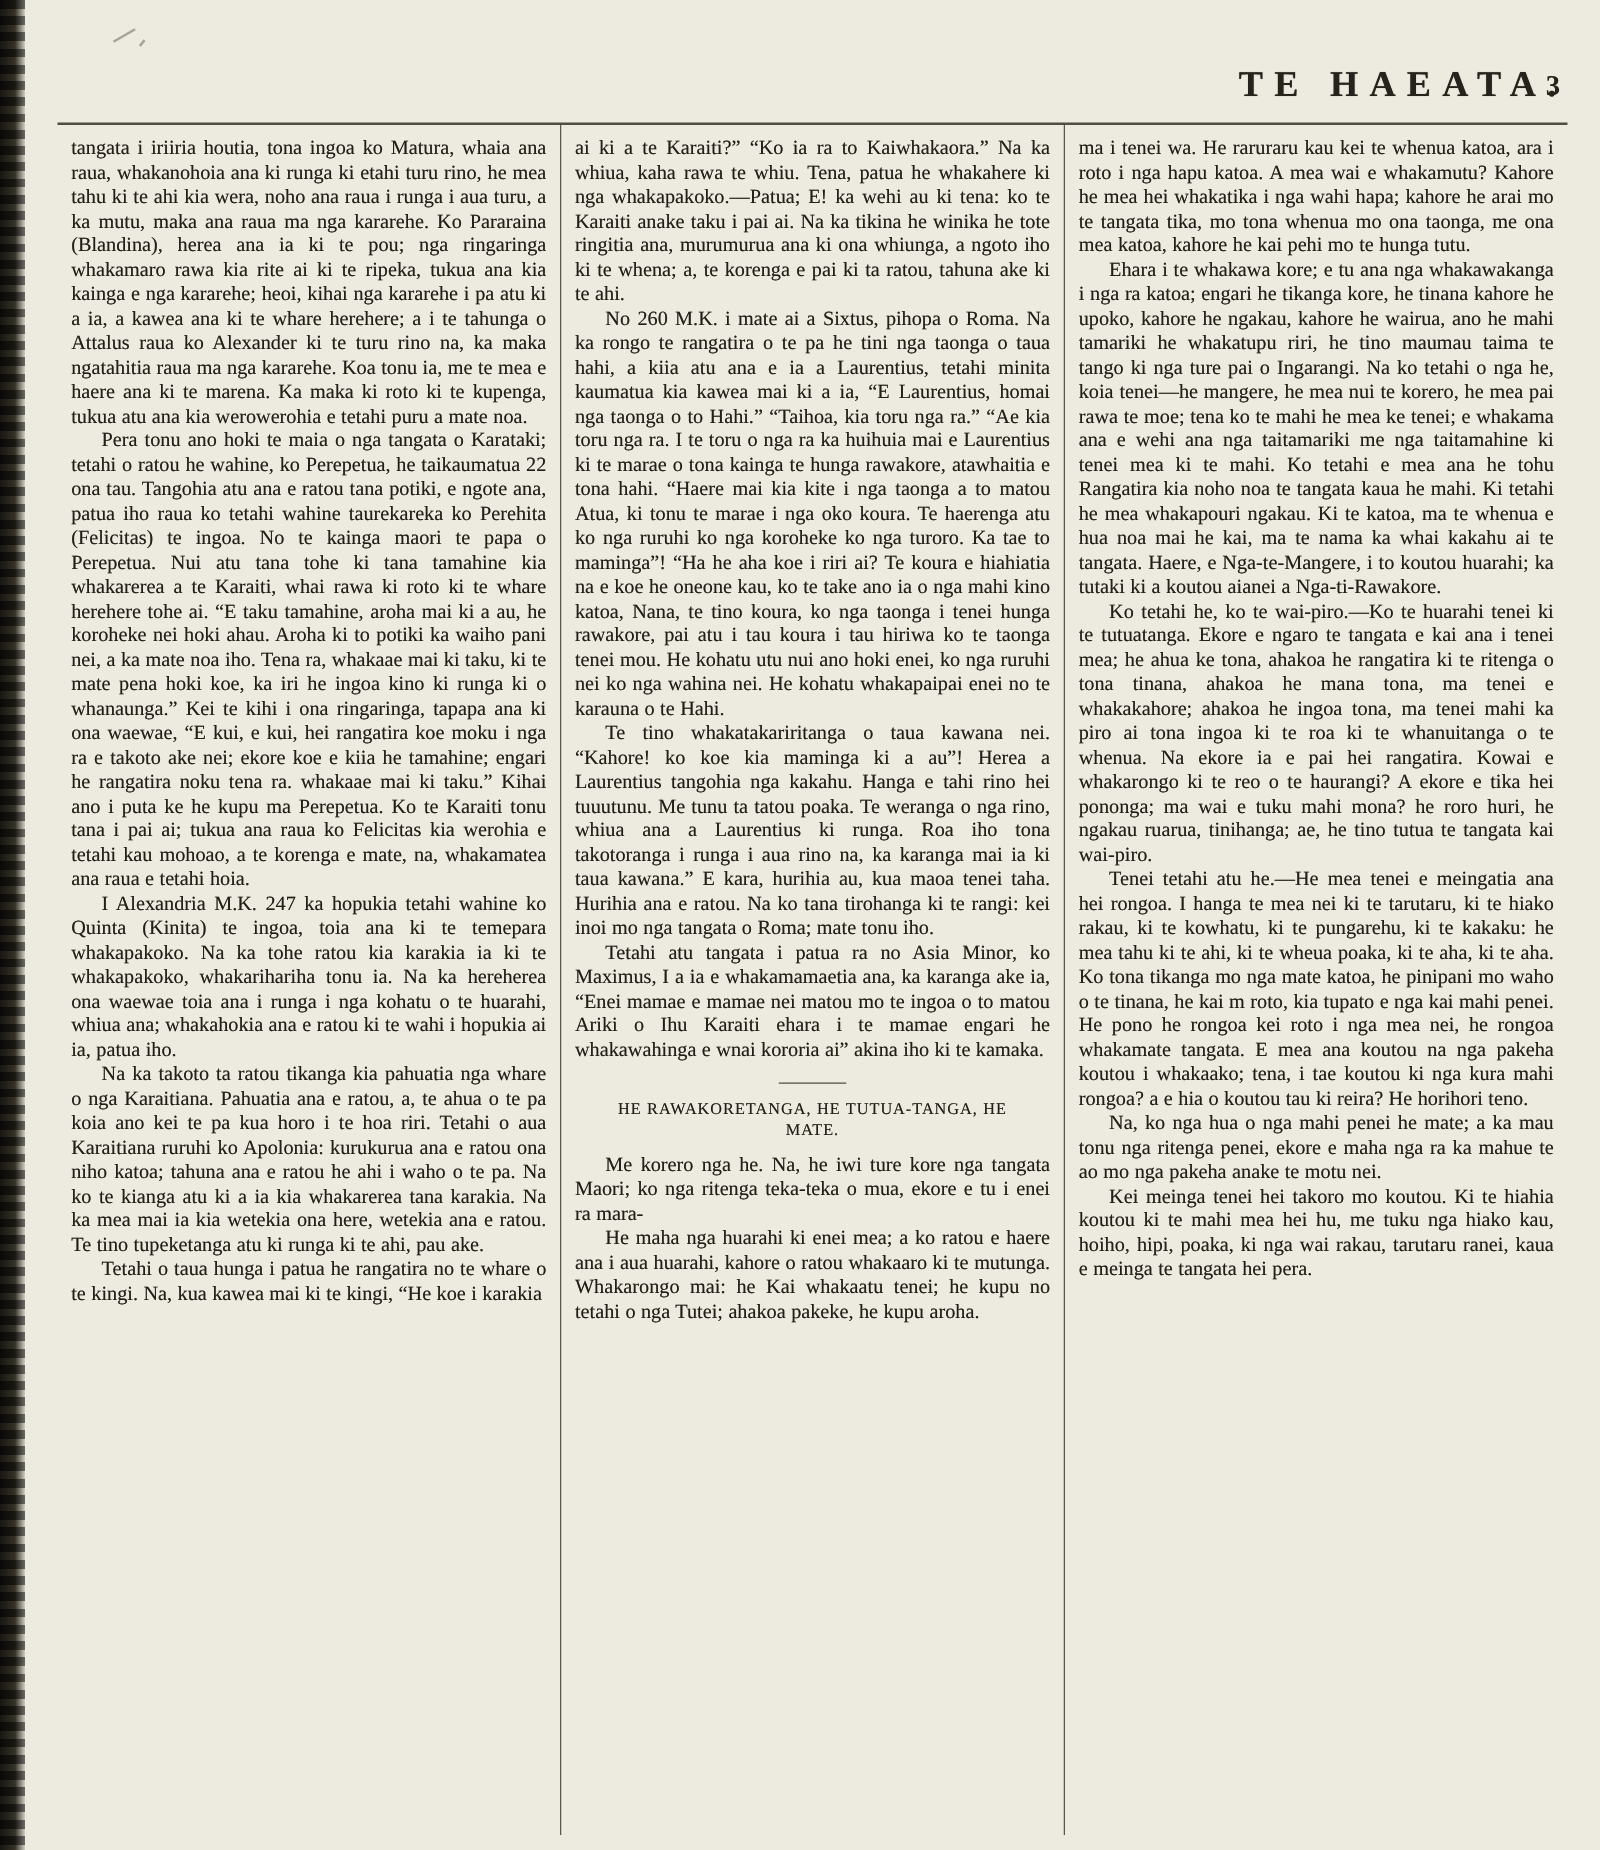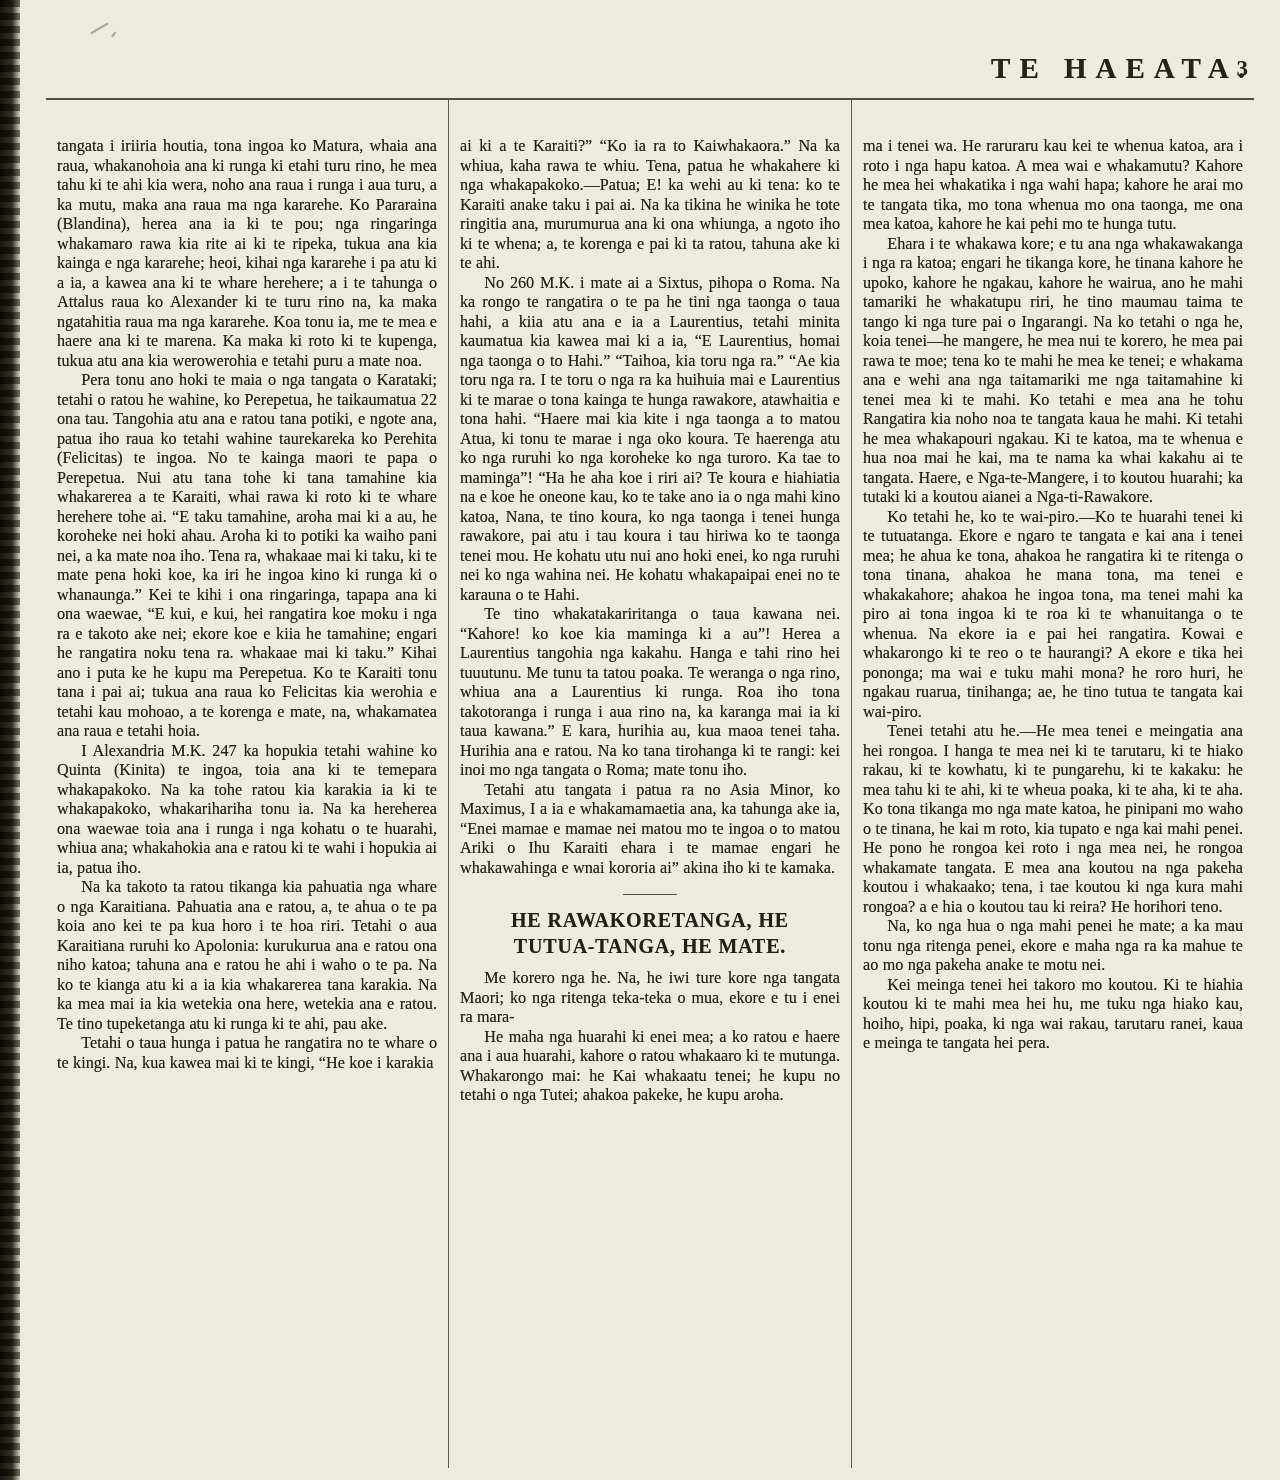--- a/index.html
+++ b/index.html
@@ -45,35 +45,34 @@
     border-top:2px solid #514d43;
     padding-top:7px;
   }
   .col {
     flex:1 1 0; min-width:0;
     padding:2px 11px 0 11px;
     text-align:justify;
     font-size:16.2px; line-height:19.5px;
     word-spacing:.02em;
     text-shadow:0 0 .4px rgba(30,28,22,.55);
-    margin-top:28px;
   }
   .vr { width:1px; background:#5a564c; margin-top:-7px; }
 
   .col p { text-indent:1.5em; margin:0; }
   .col p.noindent { text-indent:0; }
 
   .sec-divider {
     width:54px; height:0;
     border-top:1.5px solid #514d43;
     margin:16px auto 12px auto;
   }
   .sec-heading {
-    text-align:center; font-weight:bold;
-    font-size:20px; line-height:1.3;
+    text-align:center; font-weight:normal;
+    font-size:13px; line-height:1.3;
     letter-spacing:.8px;
     margin:0 26px 10px 26px;
   }
 </style>
 </head>
 <body>
 
 <div class="binding"></div>
 
 <div class="pencil-mark">
@@ -97,21 +96,21 @@
       <p>Na ka takoto ta ratou tikanga kia pahuatia nga whare o nga Karaitiana. Pahuatia ana e ratou, a, te ahua o te pa koia ano kei te pa kua horo i te hoa riri. Tetahi o aua Karaitiana ruruhi ko Apolonia: kurukurua ana e ratou ona niho katoa; tahuna ana e ratou he ahi i waho o te pa. Na ko te kianga atu ki a ia kia whakarerea tana karakia. Na ka mea mai ia kia wetekia ona here, wetekia ana e ratou. Te tino tupeketanga atu ki runga ki te ahi, pau ake.</p>
       <p>Tetahi o taua hunga i patua he rangatira no te whare o te kingi. Na, kua kawea mai ki te kingi, “He koe i karakia</p>
     </section>
 
     <div class="vr"></div>
 
     <section class="col">
       <p class="noindent">ai ki a te Karaiti?” “Ko ia ra to Kaiwhakaora.” Na ka whiua, kaha rawa te whiu. Tena, patua he whakahere ki nga whakapakoko.—Patua; E! ka wehi au ki tena: ko te Karaiti anake taku i pai ai. Na ka tikina he winika he tote ringitia ana, murumurua ana ki ona whiunga, a ngoto iho ki te whena; a, te korenga e pai ki ta ratou, tahuna ake ki te ahi.</p>
       <p>No 260 M.K. i mate ai a Sixtus, pihopa o Roma. Na ka rongo te rangatira o te pa he tini nga taonga o taua hahi, a kiia atu ana e ia a Laurentius, tetahi minita kaumatua kia kawea mai ki a ia, “E Laurentius, homai nga taonga o to Hahi.” “Taihoa, kia toru nga ra.” “Ae kia toru nga ra. I te toru o nga ra ka huihuia mai e Laurentius ki te marae o tona kainga te hunga rawakore, atawhaitia e tona hahi. “Haere mai kia kite i nga taonga a to matou Atua, ki tonu te marae i nga oko koura. Te haerenga atu ko nga ruruhi ko nga koroheke ko nga turoro. Ka tae to maminga”! “Ha he aha koe i riri ai? Te koura e hiahiatia na e koe he oneone kau, ko te take ano ia o nga mahi kino katoa, Nana, te tino koura, ko nga taonga i tenei hunga rawakore, pai atu i tau koura i tau hiriwa ko te taonga tenei mou. He kohatu utu nui ano hoki enei, ko nga ruruhi nei ko nga wahina nei. He kohatu whakapaipai enei no te karauna o te Hahi.</p>
       <p>Te tino whakatakariritanga o taua kawana nei. “Kahore! ko koe kia maminga ki a au”! Herea a Laurentius tangohia nga kakahu. Hanga e tahi rino hei tuuutunu. Me tunu ta tatou poaka. Te weranga o nga rino, whiua ana a Laurentius ki runga. Roa iho tona takotoranga i runga i aua rino na, ka karanga mai ia ki taua kawana.” E kara, hurihia au, kua maoa tenei taha. Hurihia ana e ratou. Na ko tana tirohanga ki te rangi: kei inoi mo nga tangata o Roma; mate tonu iho.</p>
-      <p>Tetahi atu tangata i patua ra no Asia Minor, ko Maximus, I a ia e whakamamaetia ana, ka tahunga ake ia, “Enei mamae e mamae nei matou mo te ingoa o to matou Ariki o Ihu Karaiti ehara i te mamae engari he whakawahinga e wnai kororia ai” akina iho ki te kamaka.</p>
+      <p>Tetahi atu tangata i patua ra no Asia Minor, ko Maximus, I a ia e whakamamaetia ana, ka karanga ake ia, “Enei mamae e mamae nei matou mo te ingoa o to matou Ariki o Ihu Karaiti ehara i te mamae engari he whakawahinga e wnai kororia ai” akina iho ki te kamaka.</p>
       <div class="sec-divider"></div>
       <h2 class="sec-heading">HE RAWAKORETANGA, HE TUTUA-TANGA, HE MATE.</h2>
       <p>Me korero nga he. Na, he iwi ture kore nga tangata Maori; ko nga ritenga teka-teka o mua, ekore e tu i enei ra mara-</p>
       <p>He maha nga huarahi ki enei mea; a ko ratou e haere ana i aua huarahi, kahore o ratou whakaaro ki te mutunga. Whakarongo mai: he Kai whakaatu tenei; he kupu no tetahi o nga Tutei; ahakoa pakeke, he kupu aroha.</p>
     </section>
 
     <div class="vr"></div>
 
     <section class="col">
       <p class="noindent">ma i tenei wa. He raruraru kau kei te whenua katoa, ara i roto i nga hapu katoa. A mea wai e whakamutu? Kahore he mea hei whakatika i nga wahi hapa; kahore he arai mo te tangata tika, mo tona whenua mo ona taonga, me ona mea katoa, kahore he kai pehi mo te hunga tutu.</p>

